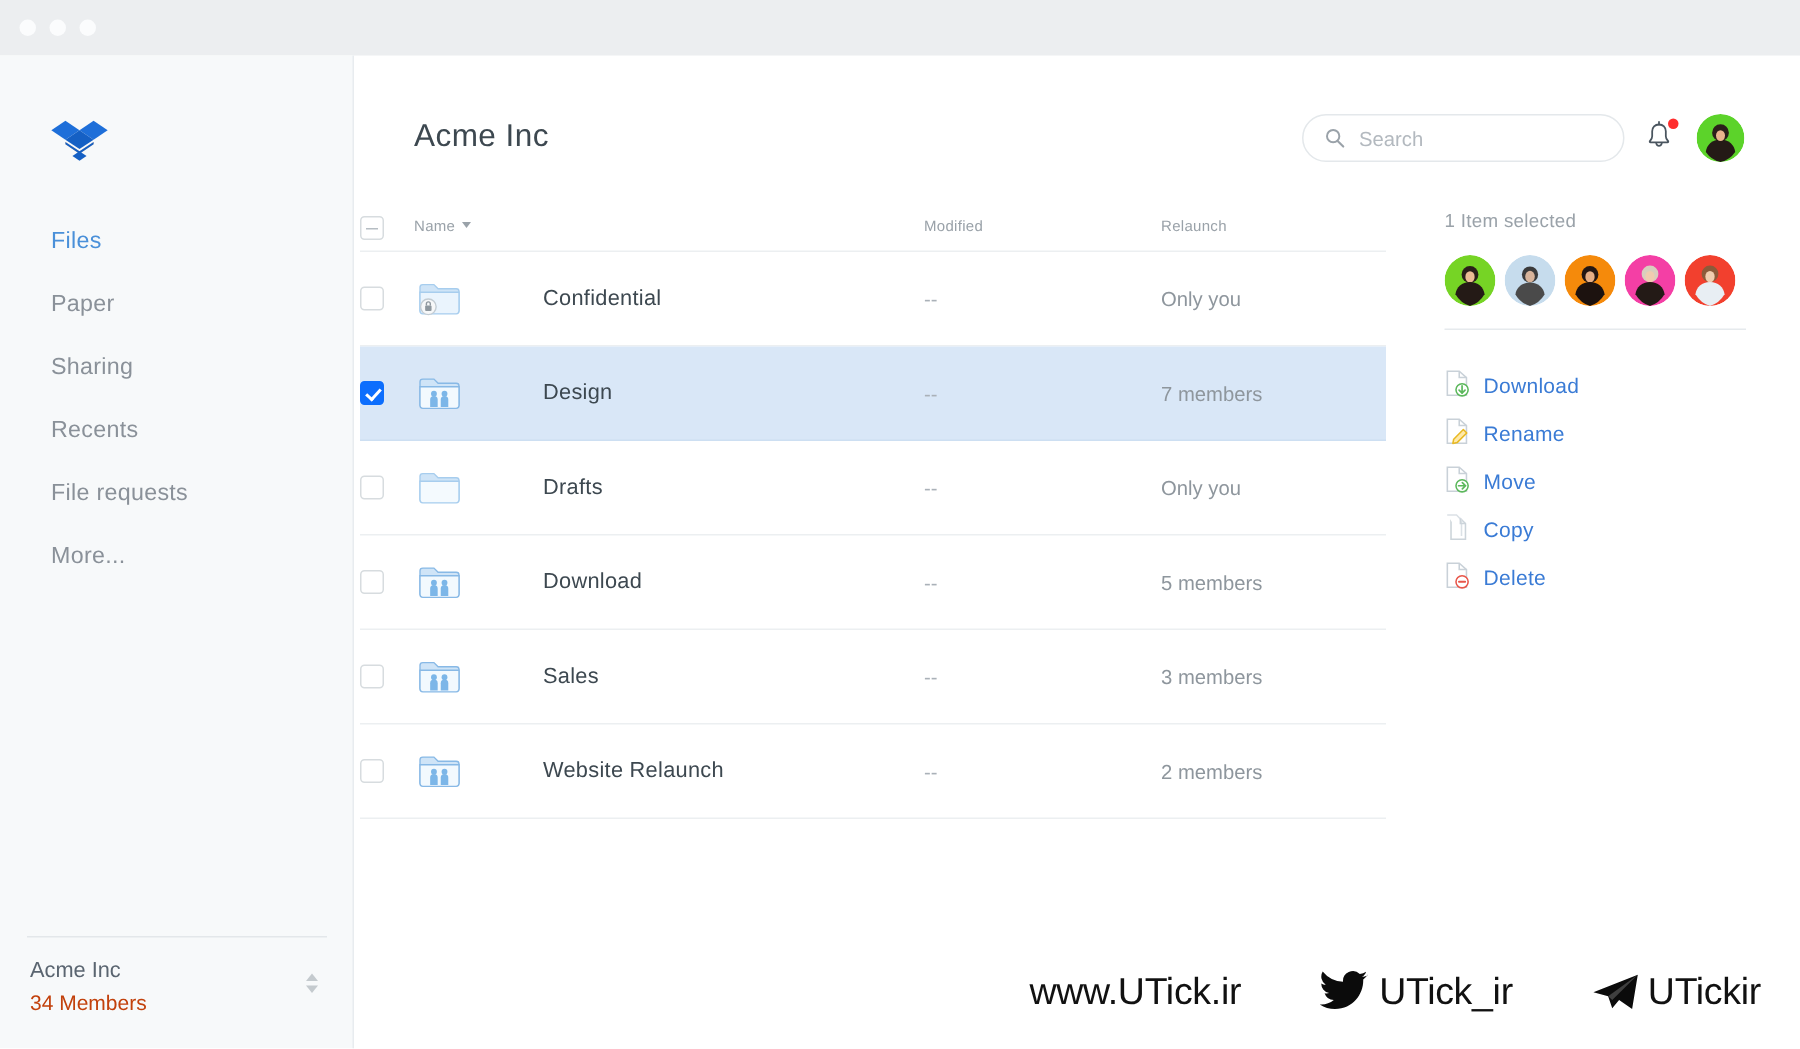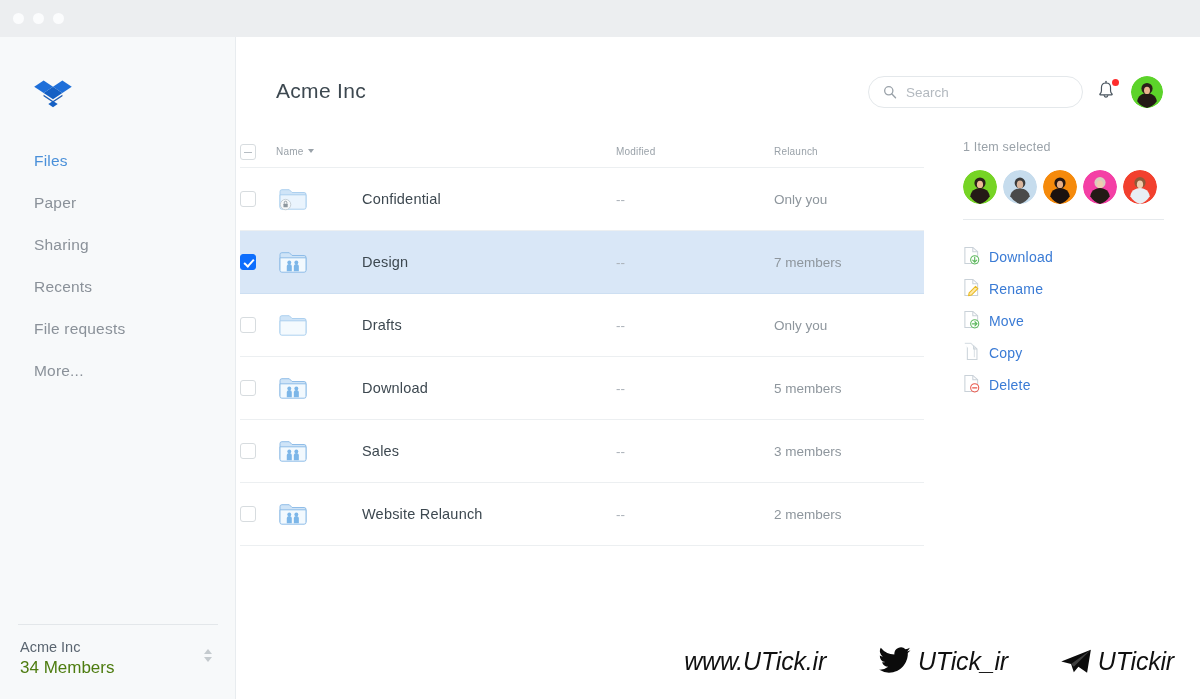--- a/index.html
+++ b/index.html
@@ -32,21 +32,21 @@
     cursor:pointer; line-height:22px;
   }
   .nav-item.active { color:#4a90d9; }
 
   .side-divider {
     position:absolute; left:18px; top:587px; width:200px; height:1px;
     background:#e3e7ea;
   }
   .account { position:absolute; left:20px; top:600px; width:200px; }
   .account-name { font-size:14.5px; color:#5a6570; line-height:20px; }
-  .account-sub { font-size:17px; color:#4d7c0f; line-height:18px; margin-top:2px;}
+  .account-sub { font-size:14px; color:#c2410c; line-height:18px; margin-top:2px;}
   .account-caret {
     position:absolute; right:6px; top:9px; width:12px; height:18px;
     display:flex; flex-direction:column; justify-content:center; align-items:center; gap:3px;
   }
   .caret-up, .caret-dn {
     width:0; height:0; border-left:4px solid transparent; border-right:4px solid transparent;
   }
   .caret-up { border-bottom:5px solid #c4cace; }
   .caret-dn { border-top:5px solid #c4cace; }
 
@@ -135,21 +135,21 @@
   }
   .action-ico { width:17px; height:19px; margin-right:9px; flex:0 0 auto; }
   .action-label { font-size:14px; color:#3a7bd5; letter-spacing:.2px; }
 
   
   .watermark {
     position:absolute; left:0; bottom:18px; width:1200px; height:40px;
     display:flex; align-items:center; justify-content:flex-end; gap:52px; padding-right:26px;
   }
   .wm-item { display:flex; align-items:center; gap:6px; }
-  .wm-text { font-size:25px; color:#111; letter-spacing:-.2px;font-style:italic; }
+  .wm-text { font-size:25px; color:#111; letter-spacing:-.2px; }
 </style>
 </head>
 <body>
 
 <div id="app">
 
   <div class="titlebar">
     <div class="dots">
       <span class="dot"></span>
       <span class="dot"></span>

